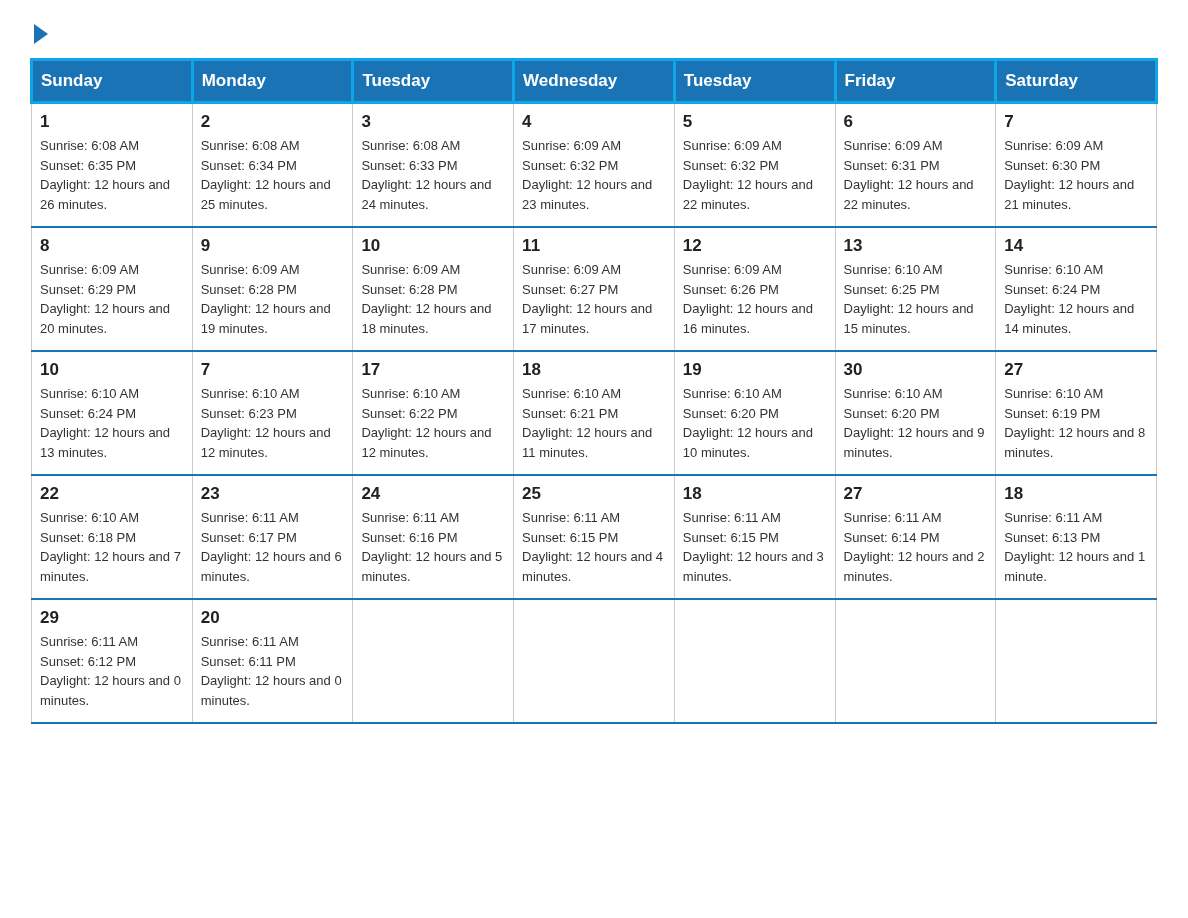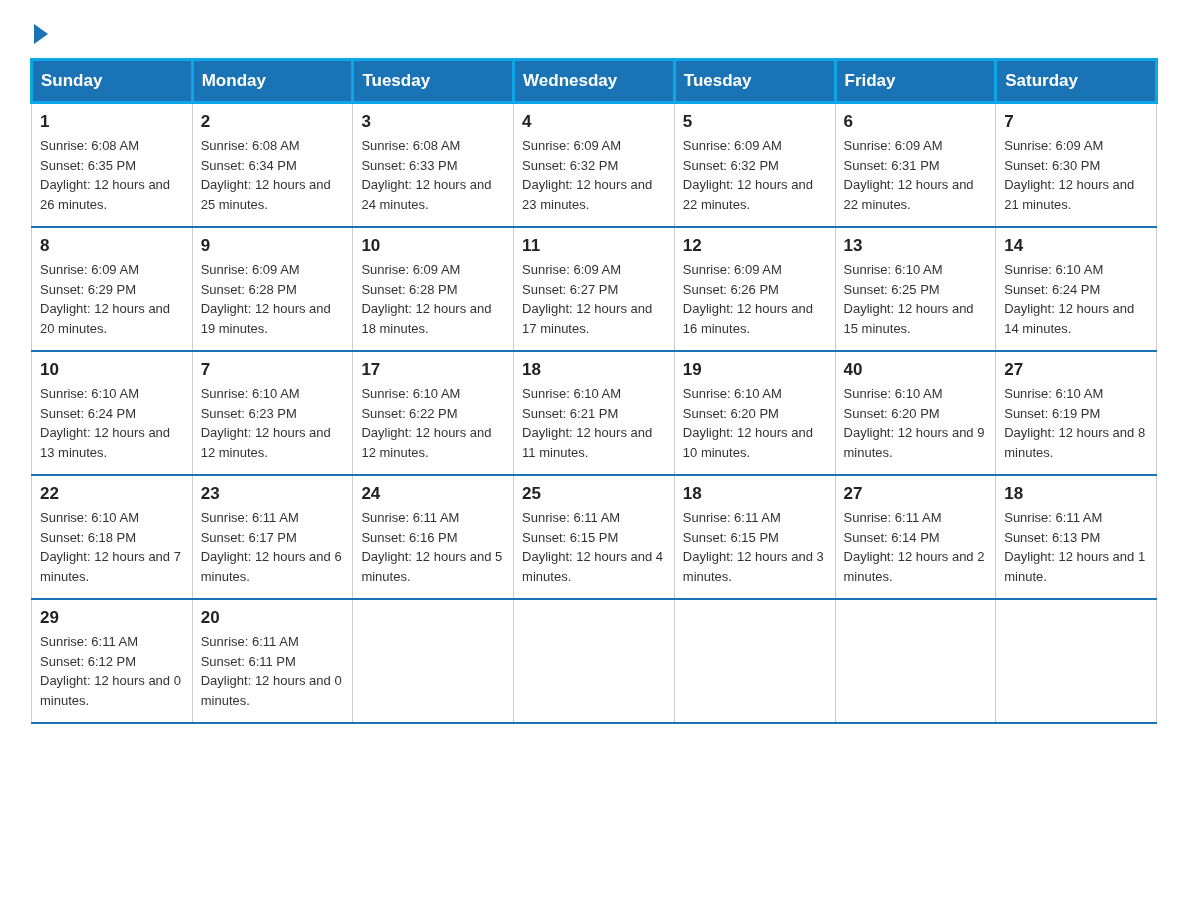--- a/index.html
+++ b/index.html
@@ -280,21 +280,21 @@
       </td>
         <td>
         <span class="day-number">19</span>
         <div class="day-info">
           Sunrise: 6:10 AM<br>
           Sunset: 6:20 PM<br>
           Daylight: 12 hours and 10 minutes.
         </div>
       </td>
         <td>
-        <span class="day-number">40</span>
+        <span class="day-number">30</span>
         <div class="day-info">
           Sunrise: 6:10 AM<br>
           Sunset: 6:20 PM<br>
           Daylight: 12 hours and 9 minutes.
         </div>
       </td>
         <td>
         <span class="day-number">27</span>
         <div class="day-info">
           Sunrise: 6:10 AM<br>

